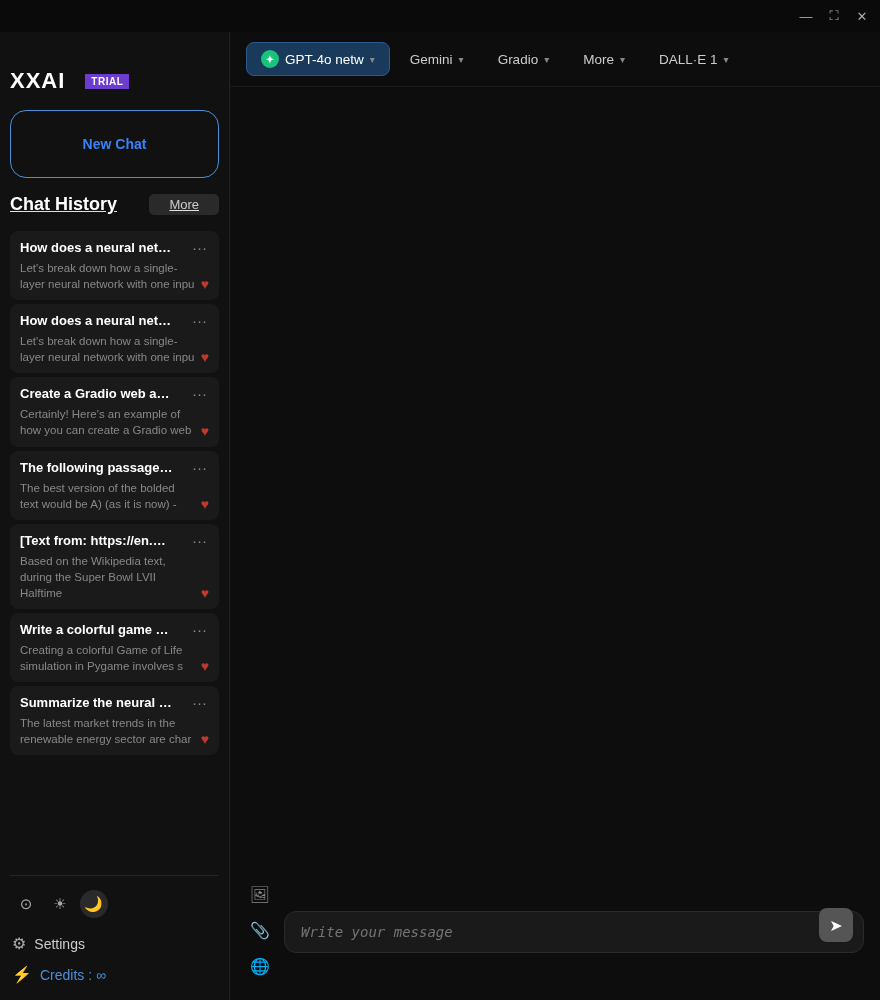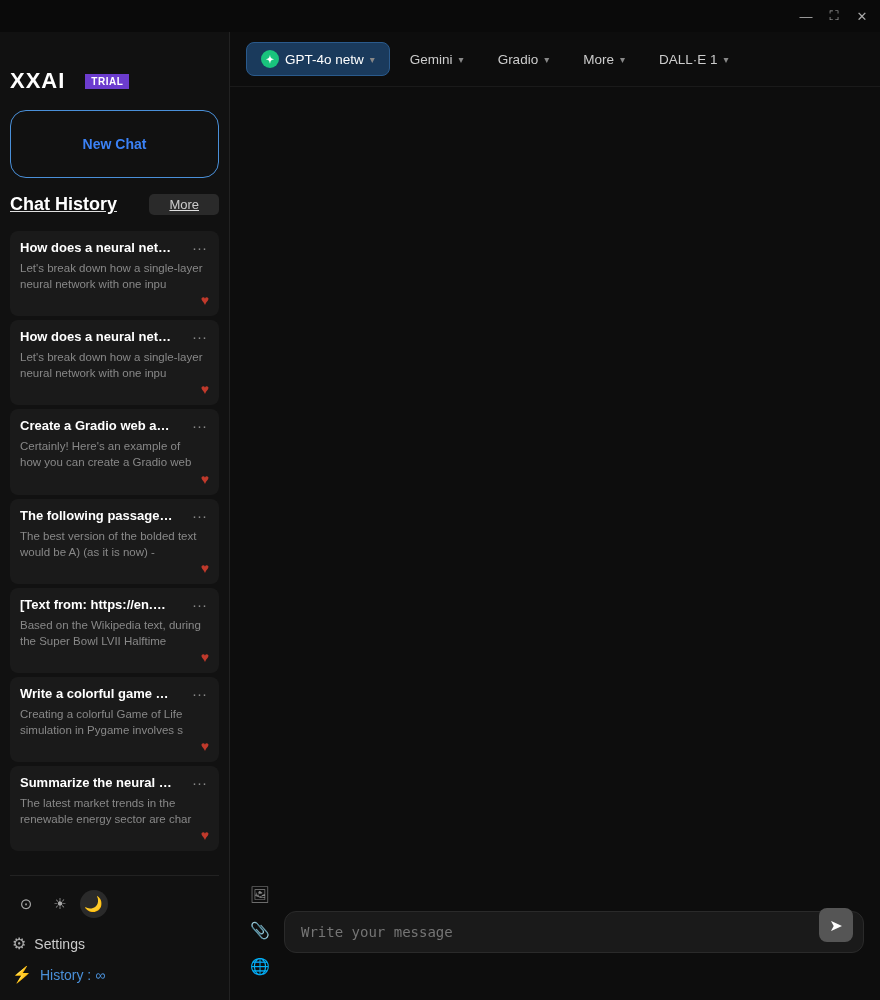--- a/index.html
+++ b/index.html
@@ -156,21 +156,20 @@
     .chat-item-menu {
       color: #888;
       font-size: 15px;
       cursor: pointer;
       padding: 0 2px;
     }
     .chat-item-body {
       display: flex;
       align-items: flex-end;
       justify-content: space-between;
-      flex-direction: column;
     }
     .chat-item-preview {
       font-size: 11.5px;
       color: #888;
       line-height: 1.4;
       flex: 1;
       padding-right: 6px;
     }
     .chat-item-heart {
       color: #c0392b;
@@ -329,20 +328,21 @@
       position: relative;
     }
     .message-input {
       background: transparent;
       border: none;
       outline: none;
       color: #888;
       font-size: 14px;
       width: 100%;
       resize: none;
+      font-style: italic;
     }
     .send-btn {
       position: absolute;
       right: 10px;
       bottom: 10px;
       width: 34px;
       height: 34px;
       background: #555;
       border: none;
       border-radius: 8px;
@@ -457,21 +457,21 @@
         <div class="theme-icon">⊙</div>
         <div class="theme-icon">☀</div>
         <div class="theme-icon active theme-moon">🌙</div>
       </div>
       <div class="sidebar-settings">
         <span class="settings-icon">⚙</span>
         <span class="settings-label">Settings</span>
       </div>
       <div class="sidebar-credits">
         <span class="credits-icon">⚡</span>
-        <span class="credits-label">History : ∞</span>
+        <span class="credits-label">Credits : ∞</span>
       </div>
     </div>
   </div>
 
   <div class="main-content">
 
     <div class="model-bar" id="model-bar">
     <button class="model-btn active">
           <span class="gpt-icon">✦</span>
           <span>GPT-4o netw</span>

